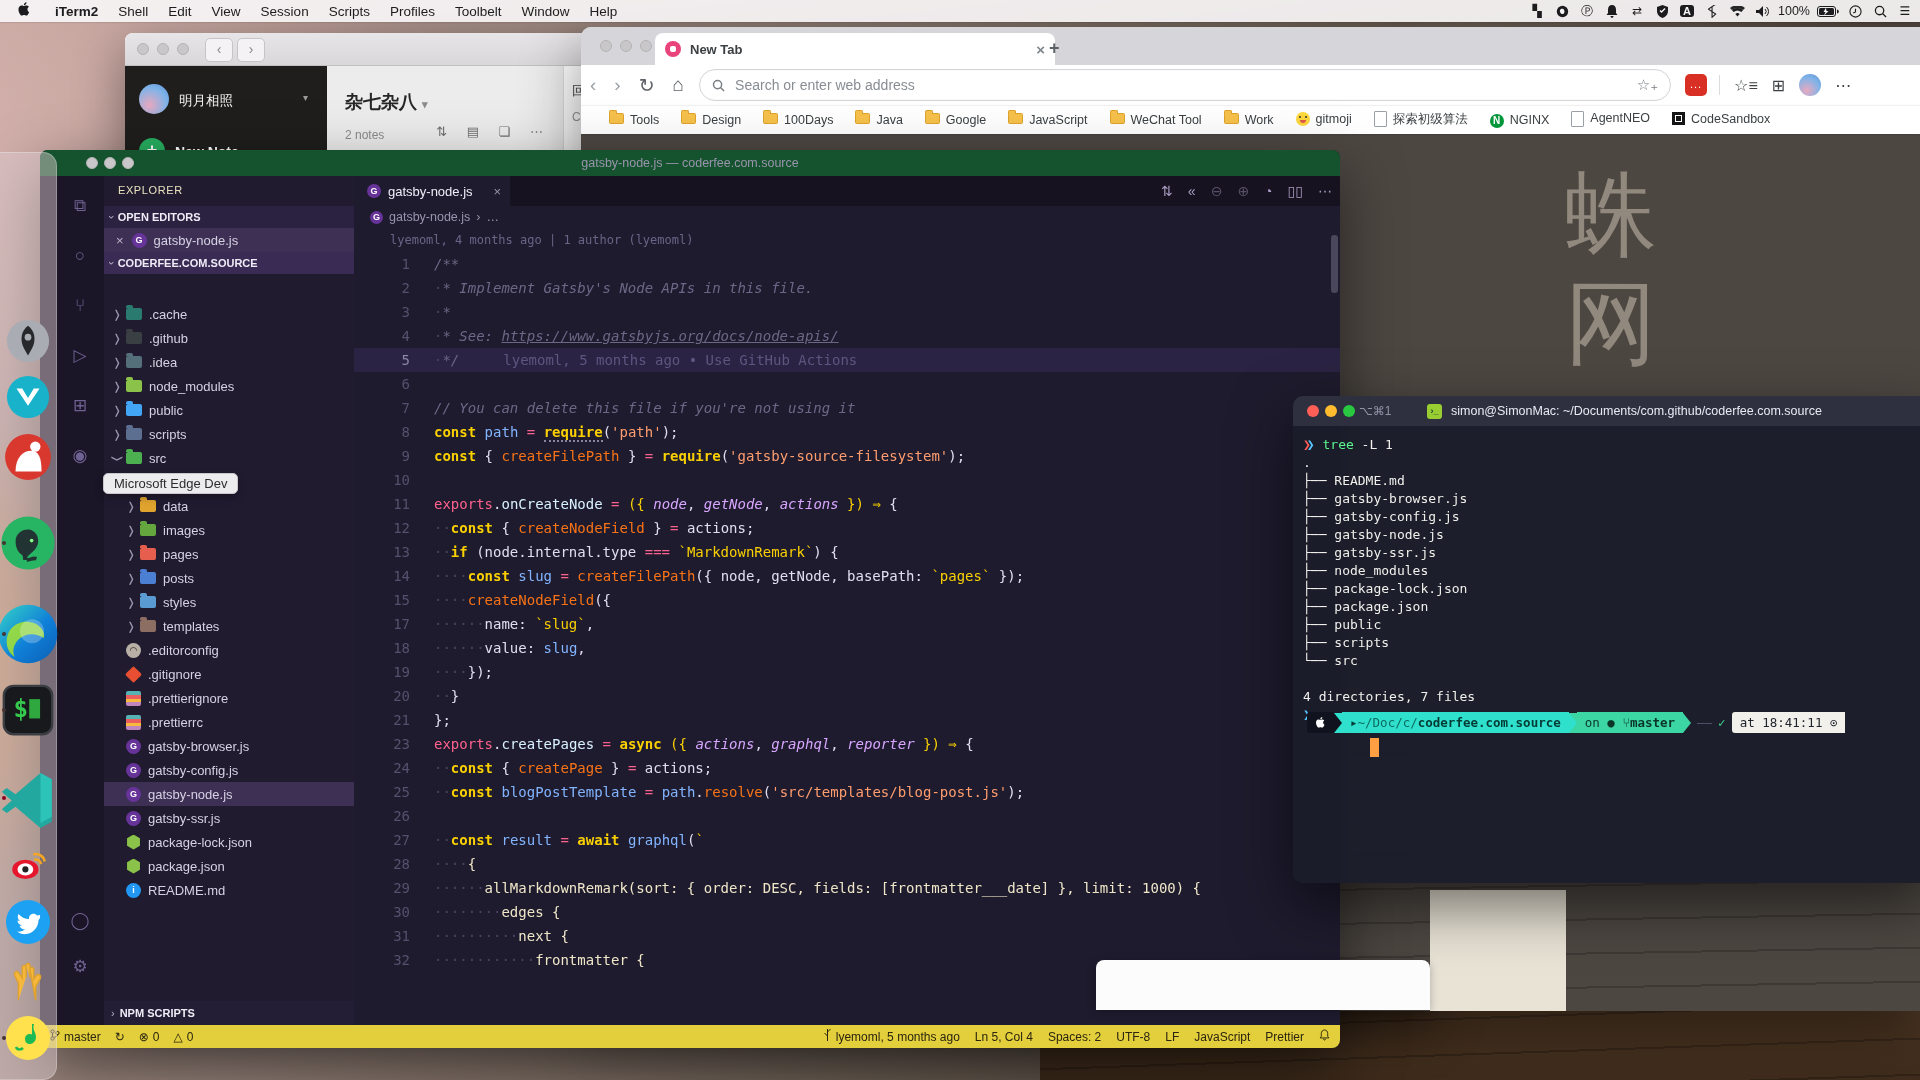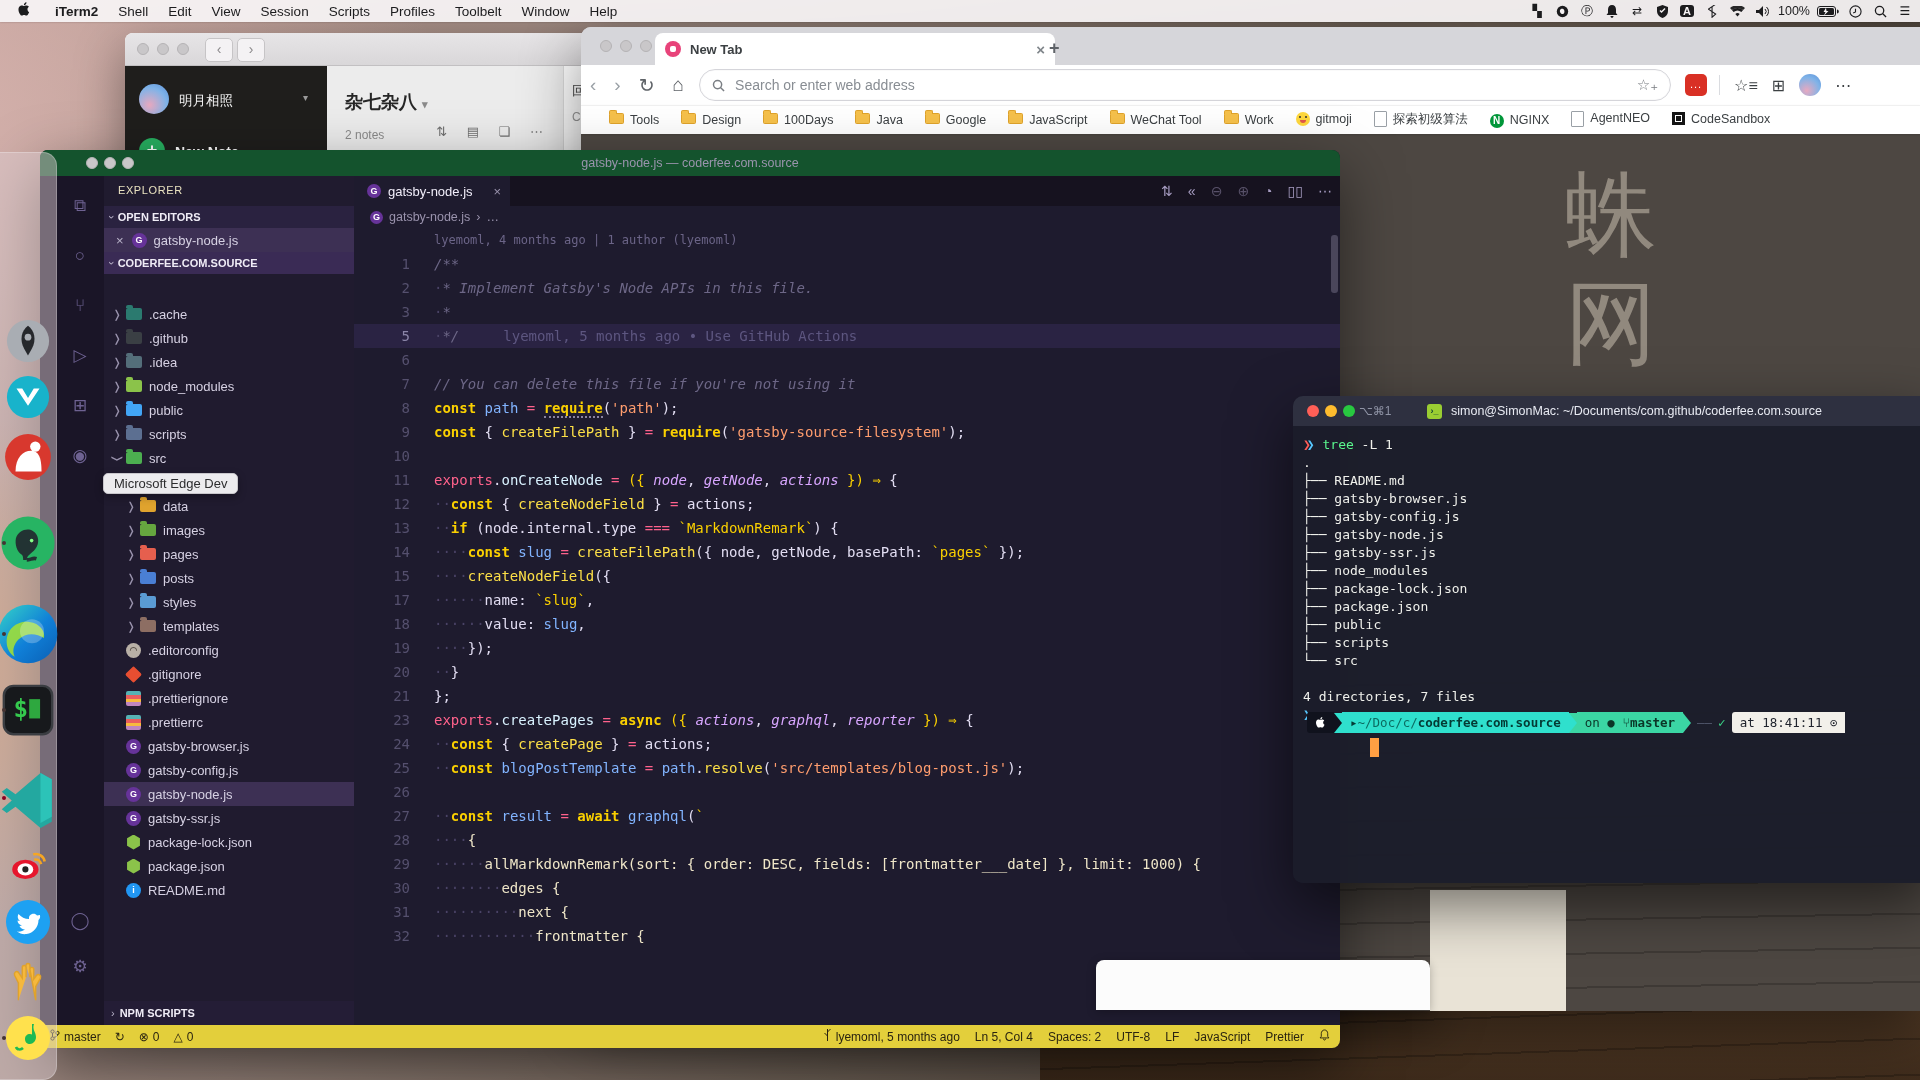--- a/index.html
+++ b/index.html
@@ -119,29 +119,29 @@
   .info{background:#2196f3;border-radius:50%;}
   .econf{background:#b8b0a6;border-radius:50%;color:#5a5248;}
   
   #vsc .tabbar{position:absolute;left:314px;top:26px;right:0;height:30px;background:#16121f;}
   #vsc .etab{position:absolute;left:0;top:0;width:138px;height:30px;background:#1e1b2e;display:flex;align-items:center;padding:0 9px;color:#f1eefa;font-size:13px;}
   #vsc .etab .x{margin-left:auto;color:#9a93ad;}
   #vsc .eacts{position:absolute;right:8px;top:0;height:30px;display:flex;align-items:center;gap:15px;color:#a79dc2;font-size:14px;}
   #vsc .eacts .dim{opacity:.45;}
   #vsc .crumbs{position:absolute;left:314px;top:56px;right:0;height:22px;color:#9a93ad;font-size:12.5px;display:flex;align-items:center;gap:6px;padding-left:12px;background:#1e1b2e;}
   #vsc .code{position:absolute;left:314px;top:78px;right:0;bottom:23px;font-family:"DejaVu Sans Mono","Liberation Mono",monospace;font-size:14px;background:#1e1b2e;overflow:hidden;}
-  .lens{color:#6b6487;font-size:12px;font-family:"DejaVu Sans Mono",monospace;padding-left:80px;height:24px;line-height:24px;}
+  .lens{color:#6b6487;font-size:12px;font-family:"DejaVu Sans Mono",monospace;padding-left:36px;height:24px;line-height:24px;}
   .cline{height:24px;line-height:24px;white-space:pre;position:relative;}
   .cline .gut{display:inline-block;width:56px;padding-right:24px;text-align:right;color:#55506e;}
   .cline.cur{background:#2a2343;}
   .cline.cur .gut{color:#8b85a8;}
   .blame{color:#5d5680;margin-left:44px;}
   .tk-c{color:#6d6787;font-style:italic}.tk-cl{color:#6d6787;font-style:italic;text-decoration:underline}
   .tk-k{color:#fad000;font-weight:bold}.tk-ku{color:#fad000;font-weight:bold;border-bottom:2px dotted #8a84a0}
-  .tk-p{color:#ff628c}.tk-s{color:#ff9d6e}.tk-t{color:#fad000}.tk-f{color:#fde047}
+  .tk-p{color:#ff628c}.tk-s{color:#ff9d6e}.tk-t{color:#fad000}.tk-f{color:#f97316}
   .tk-v{color:#82b4ff}.tk-pr{color:#d8a6ff;font-style:italic}.tk-w{color:#e2ddf2}
   .tk-d{color:#4a4366}.tk-g{color:#efe6c8}.tk-m{color:#d9f2ff}
   #vsc .scrollthumb{position:absolute;right:2px;top:85px;width:7px;height:58px;background:#8c86a066;border-radius:3px;}
   #vsc .statusbar{position:absolute;left:0;right:0;bottom:0;height:23px;background:#e3cf3b;color:#2a2410;
     display:flex;align-items:center;font-size:12px;padding:0 10px;}
   .stit{display:flex;align-items:center;gap:4px;margin-right:14px;}
   #vsc .stright{margin-left:auto;display:flex;align-items:center;gap:0;}
   #vsc .stright .stit{margin-right:0;margin-left:15px;}
   #vsc .npm{position:absolute;left:0;bottom:0;width:250px;height:24px;background:#241d36;font-size:11px;font-weight:bold;color:#efecf6;line-height:24px;}
   #vsc .npm .ar{margin:0 5px 0 7px;color:#b9b3c9;font-weight:normal;}
@@ -491,20 +491,21 @@
       <span class="fico gats" style="width:13px;height:13px">G</span>
       <span>gatsby-node.js</span>
         <span>›</span>
         <span>…</span>
     </div>
     <div class="code" id="codearea">
         <div class="lens">lyemoml, 4 months ago | 1 author (lyemoml)</div>
         <div class="cline"><span class="gut">1</span><span class="tk-c">/**</span></div>
         <div class="cline"><span class="gut">2</span><span class="tk-d">·</span><span class="tk-c">* Implement Gatsby's Node APIs in this file.</span></div>
         <div class="cline"><span class="gut">3</span><span class="tk-d">·</span><span class="tk-c">*</span></div>
+        <div class="cline"><span class="gut">4</span><span class="tk-d">·</span><span class="tk-c">* See: </span><span class="tk-cl">https://www.gatsbyjs.org/docs/node-apis/</span></div>
         <div class="cline cur"><span class="gut">5</span><span class="tk-d">·</span><span class="tk-c">*/</span><span class="blame">lyemoml, 5 months ago • Use GitHub Actions</span></div>
         <div class="cline"><span class="gut">6</span></div>
         <div class="cline"><span class="gut">7</span><span class="tk-c">// You can delete this file if you're not using it</span></div>
         <div class="cline"><span class="gut">8</span><span class="tk-k">const</span><span class="tk-w"> </span><span class="tk-v">path</span><span class="tk-w"> </span><span class="tk-p">=</span><span class="tk-w"> </span><span class="tk-ku">require</span><span class="tk-w">(</span><span class="tk-s">'path'</span><span class="tk-w">);</span></div>
         <div class="cline"><span class="gut">9</span><span class="tk-k">const</span><span class="tk-w"> { </span><span class="tk-f">createFilePath</span><span class="tk-w"> } </span><span class="tk-p">=</span><span class="tk-w"> </span><span class="tk-k">require</span><span class="tk-w">(</span><span class="tk-s">'gatsby-source-filesystem'</span><span class="tk-w">);</span></div>
         <div class="cline"><span class="gut">10</span></div>
         <div class="cline"><span class="gut">11</span><span class="tk-p">exports</span><span class="tk-w">.</span><span class="tk-m">onCreateNode</span><span class="tk-w"> </span><span class="tk-p">=</span><span class="tk-w"> </span><span class="tk-t">({ </span><span class="tk-pr">node</span><span class="tk-w">, </span><span class="tk-pr">getNode</span><span class="tk-w">, </span><span class="tk-pr">actions</span><span class="tk-t"> })</span><span class="tk-w"> </span><span class="tk-t">⇒</span><span class="tk-w"> {</span></div>
         <div class="cline"><span class="gut">12</span><span class="tk-d">··</span><span class="tk-k">const</span><span class="tk-w"> { </span><span class="tk-f">createNodeField</span><span class="tk-w"> } </span><span class="tk-p">=</span><span class="tk-w"> actions;</span></div>
         <div class="cline"><span class="gut">13</span><span class="tk-d">··</span><span class="tk-k">if</span><span class="tk-w"> (node.internal.type </span><span class="tk-p">===</span><span class="tk-w"> </span><span class="tk-t">`MarkdownRemark`</span><span class="tk-w">) {</span></div>
         <div class="cline"><span class="gut">14</span><span class="tk-d">····</span><span class="tk-k">const</span><span class="tk-w"> </span><span class="tk-v">slug</span><span class="tk-w"> </span><span class="tk-p">=</span><span class="tk-w"> </span><span class="tk-f">createFilePath</span><span class="tk-w">({ node, getNode, basePath: </span><span class="tk-t">`pages`</span><span class="tk-w"> });</span></div>

